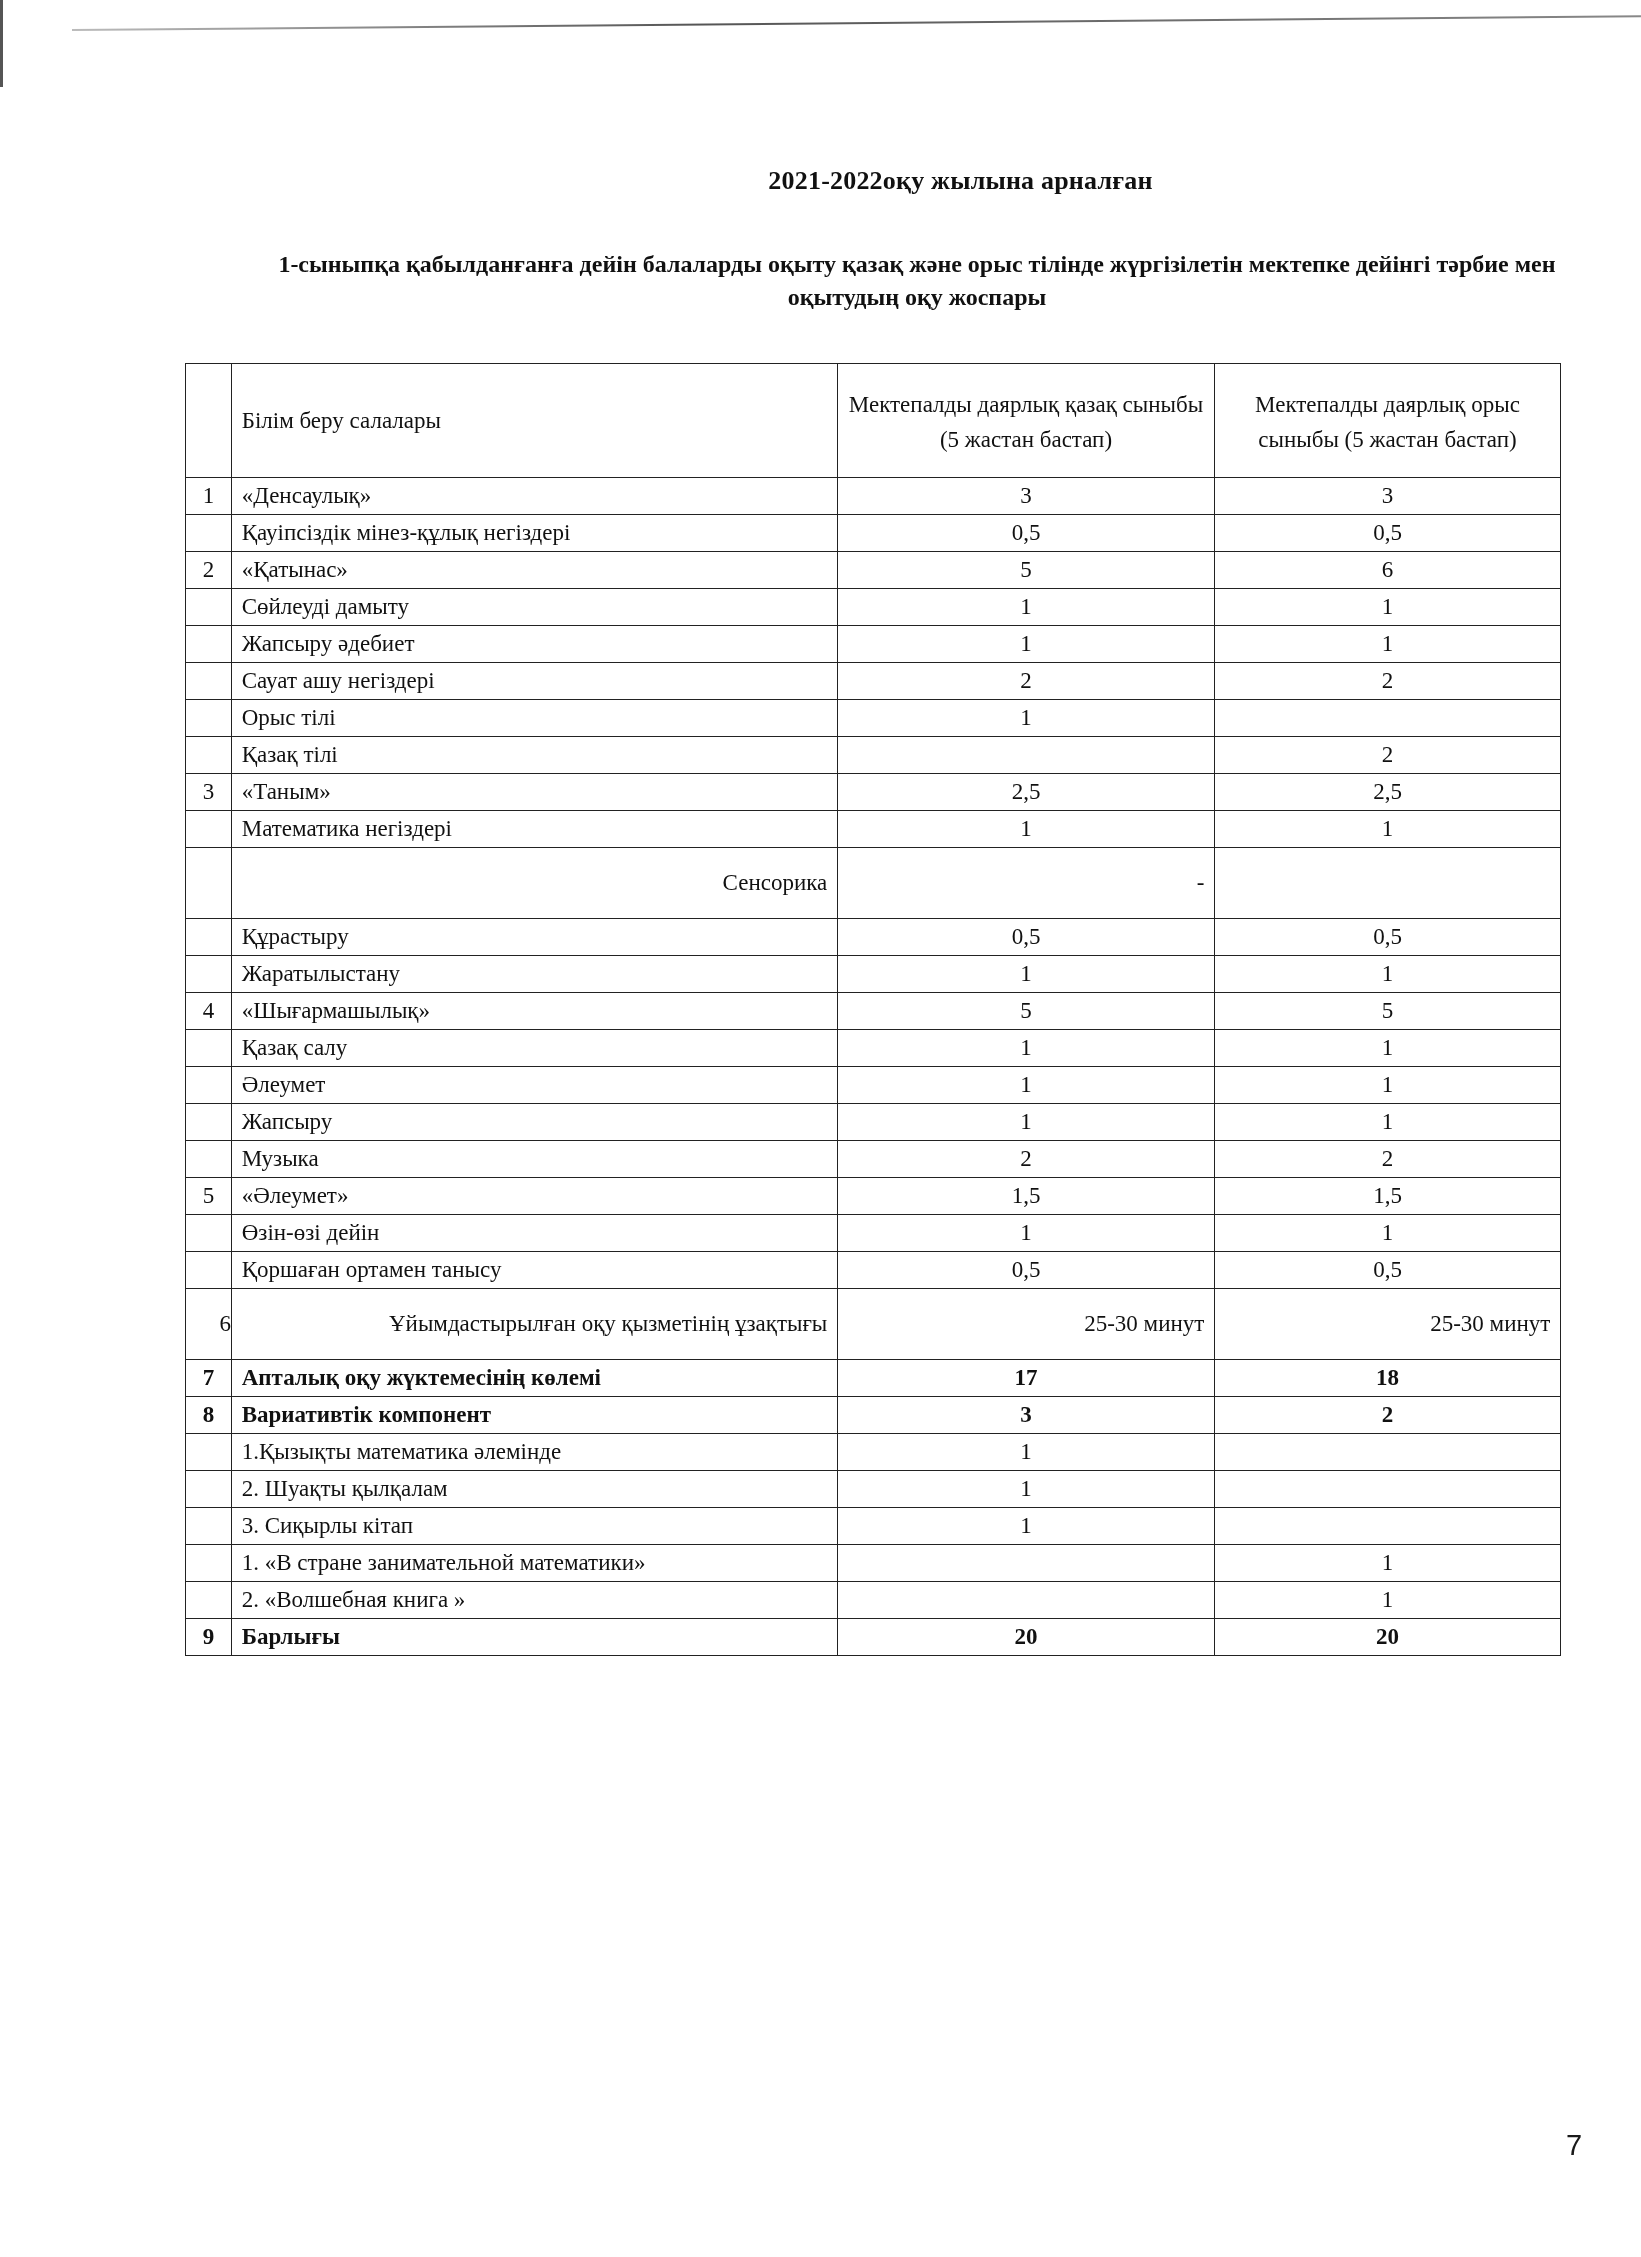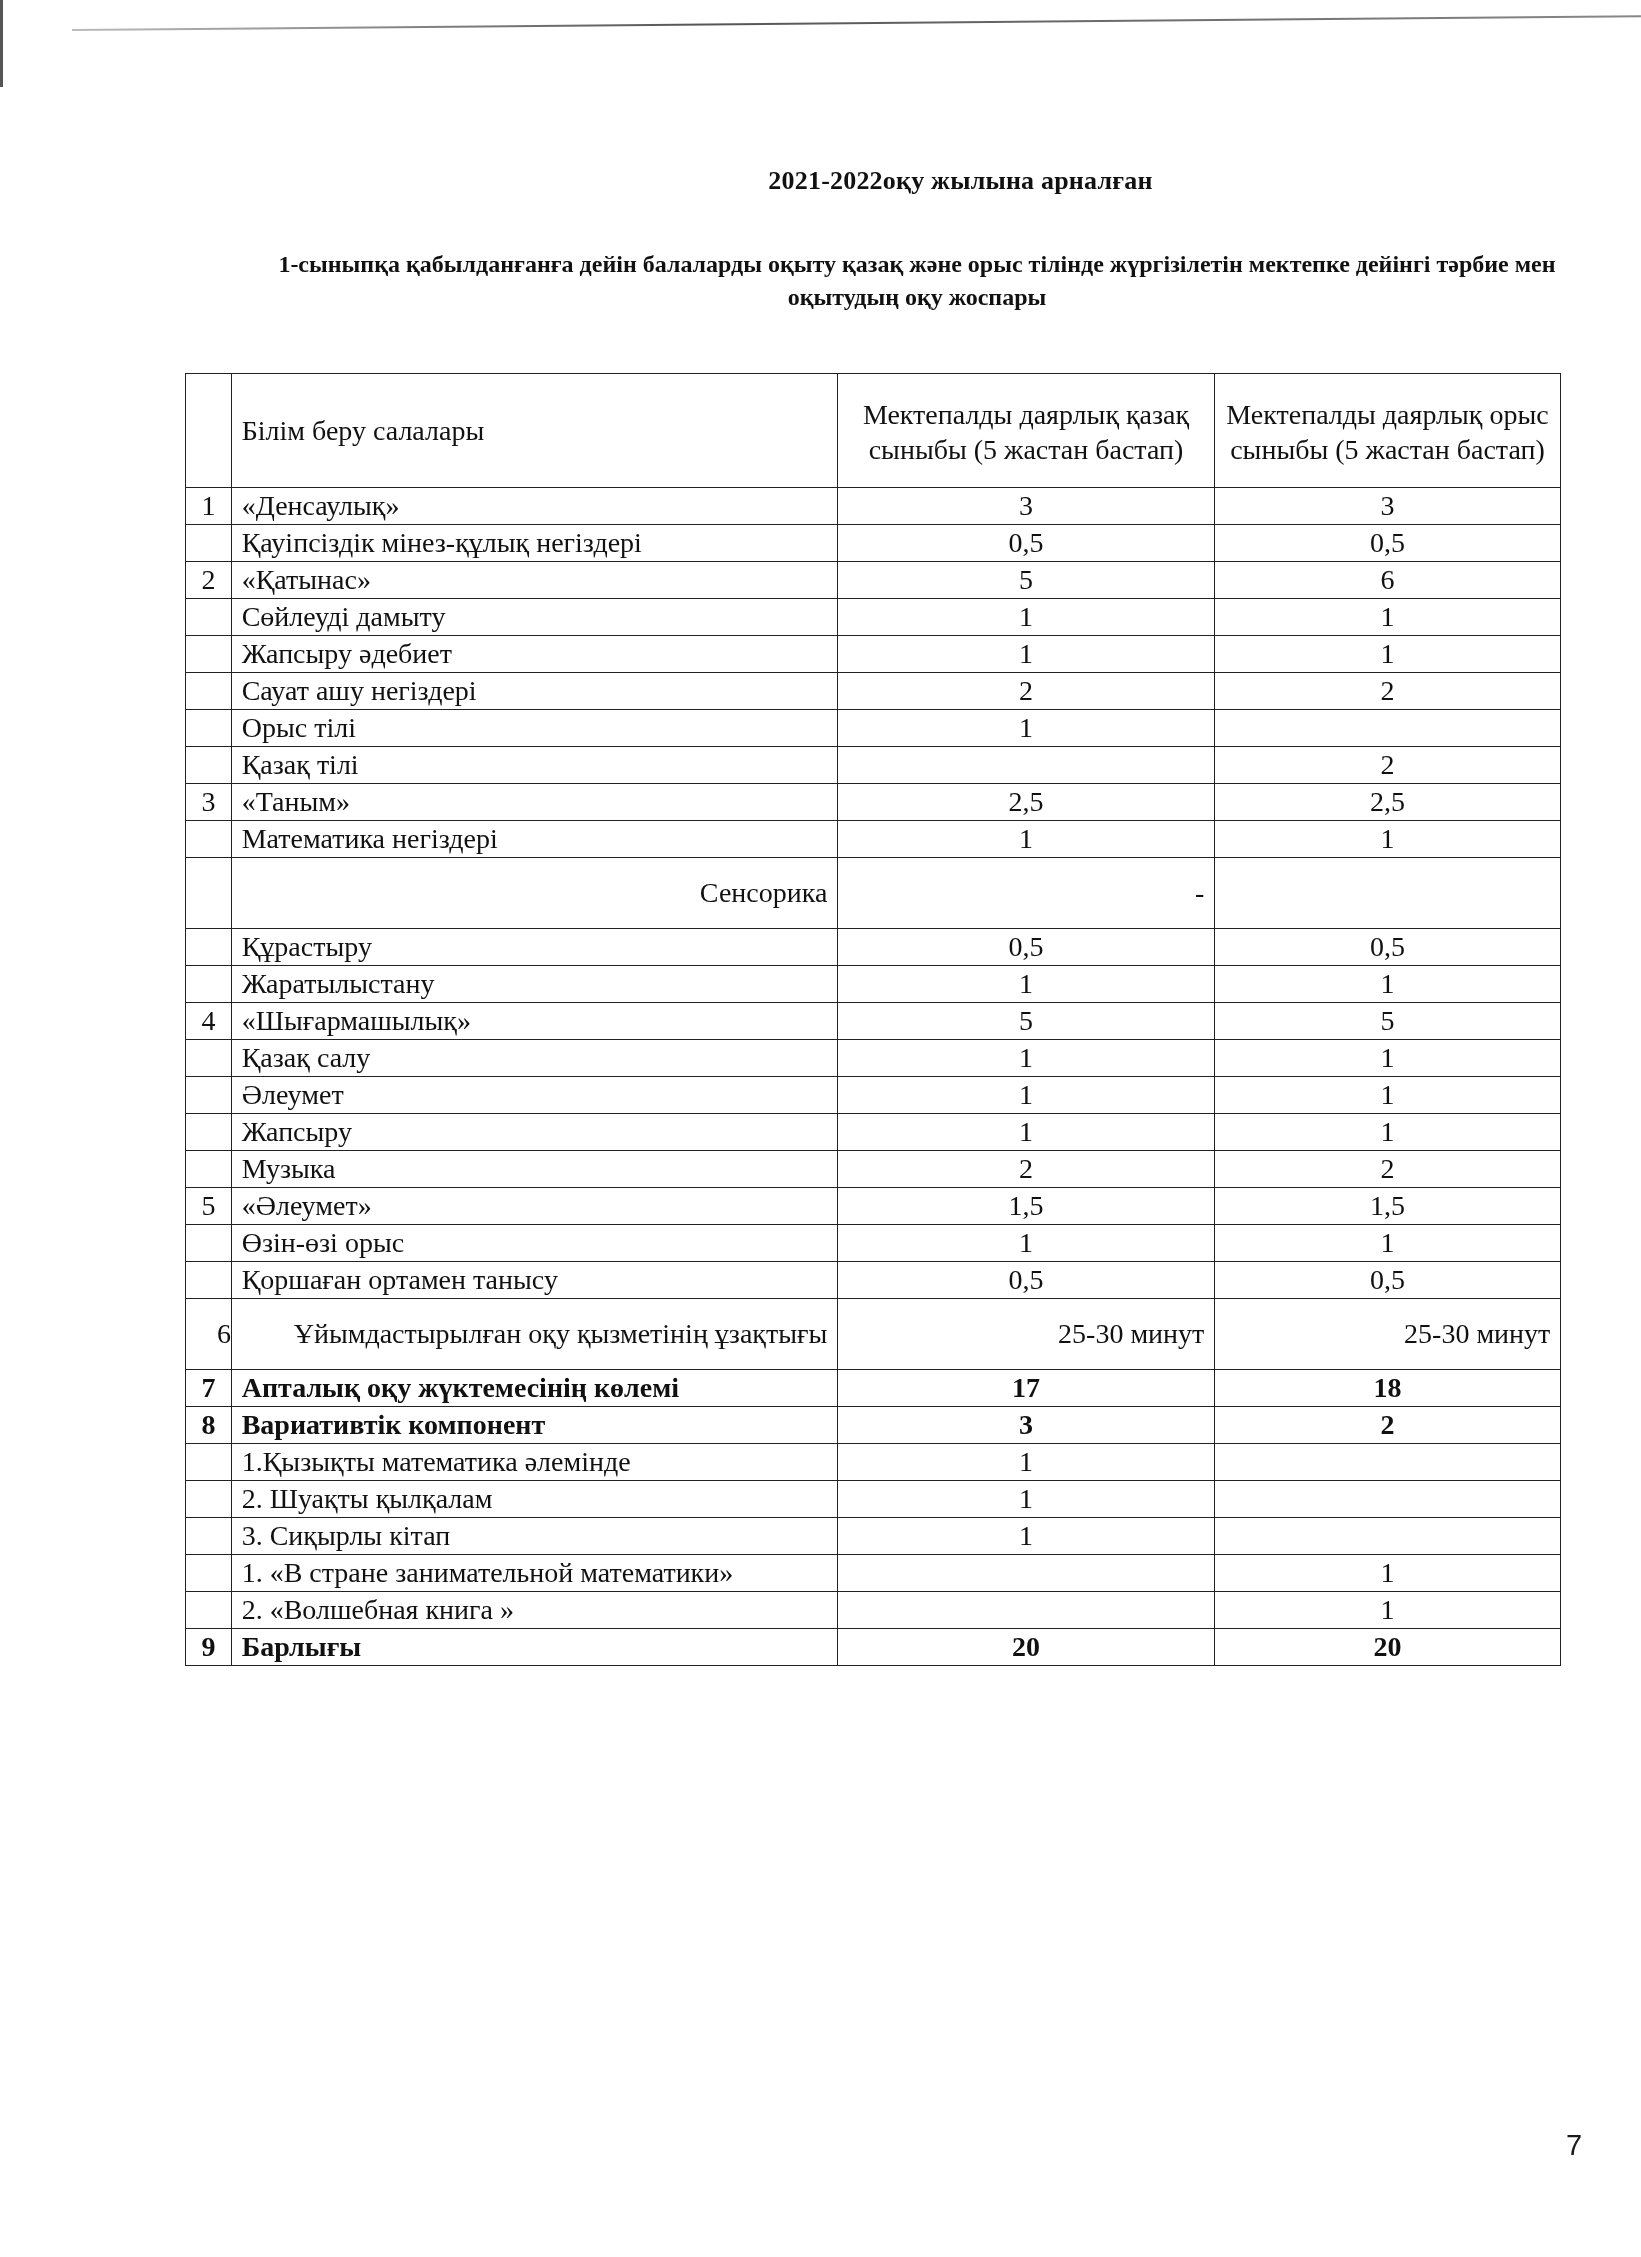--- a/index.html
+++ b/index.html
@@ -50,24 +50,24 @@
       width: 1352px;
       text-align: center;
       font-weight: bold;
       font-size: 24px;
       line-height: 33px;
       margin-top: 12px;
     }
     table.plan {
       position: absolute;
       left: 185px;
-      top: 373px;
+      top: 363px;
       width: 1375px;
       border-collapse: collapse;
-      font-size: 28px;
+      font-size: 23px;
       table-layout: fixed;
       border-radius: 14px;
     }
     table.plan td {
       border: 1.9px solid #222;
       padding: 0 9.7px;
       height: 36px;
       line-height: 35px;
       vertical-align: middle;
     }
@@ -222,21 +222,21 @@
         <td class="val">2</td>
       </tr>
       <tr>
         <td class="num">5</td>
         <td>«Әлеумет»</td>
         <td class="val">1,5</td>
         <td class="val">1,5</td>
       </tr>
       <tr>
         <td class="num"></td>
-        <td>Өзін-өзі орыс</td>
+        <td>Өзін-өзі дейін</td>
         <td class="val">1</td>
         <td class="val">1</td>
       </tr>
       <tr>
         <td class="num"></td>
         <td>Қоршаған ортамен танысу</td>
         <td class="val">0,5</td>
         <td class="val">0,5</td>
       </tr>
       <tr class="tall">

